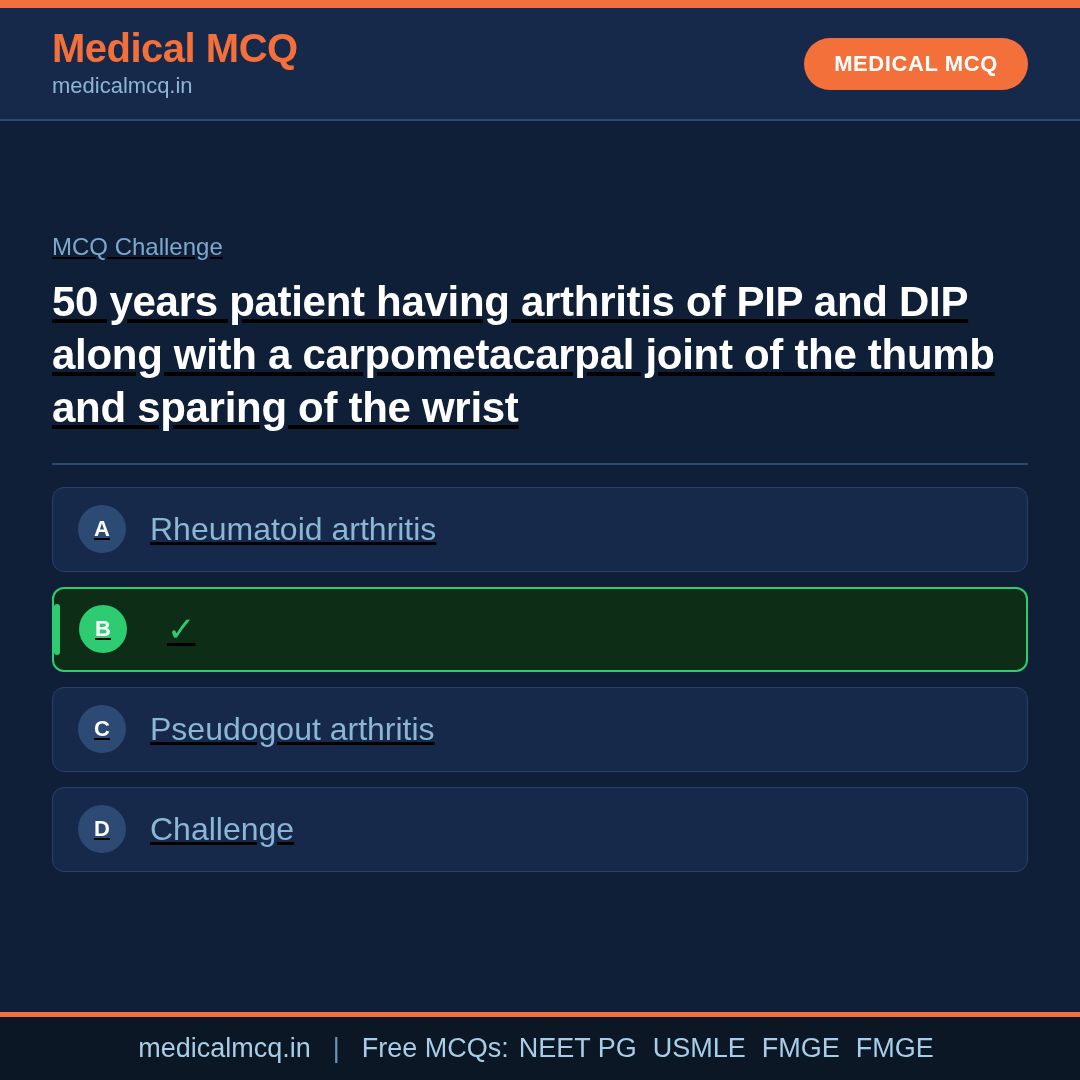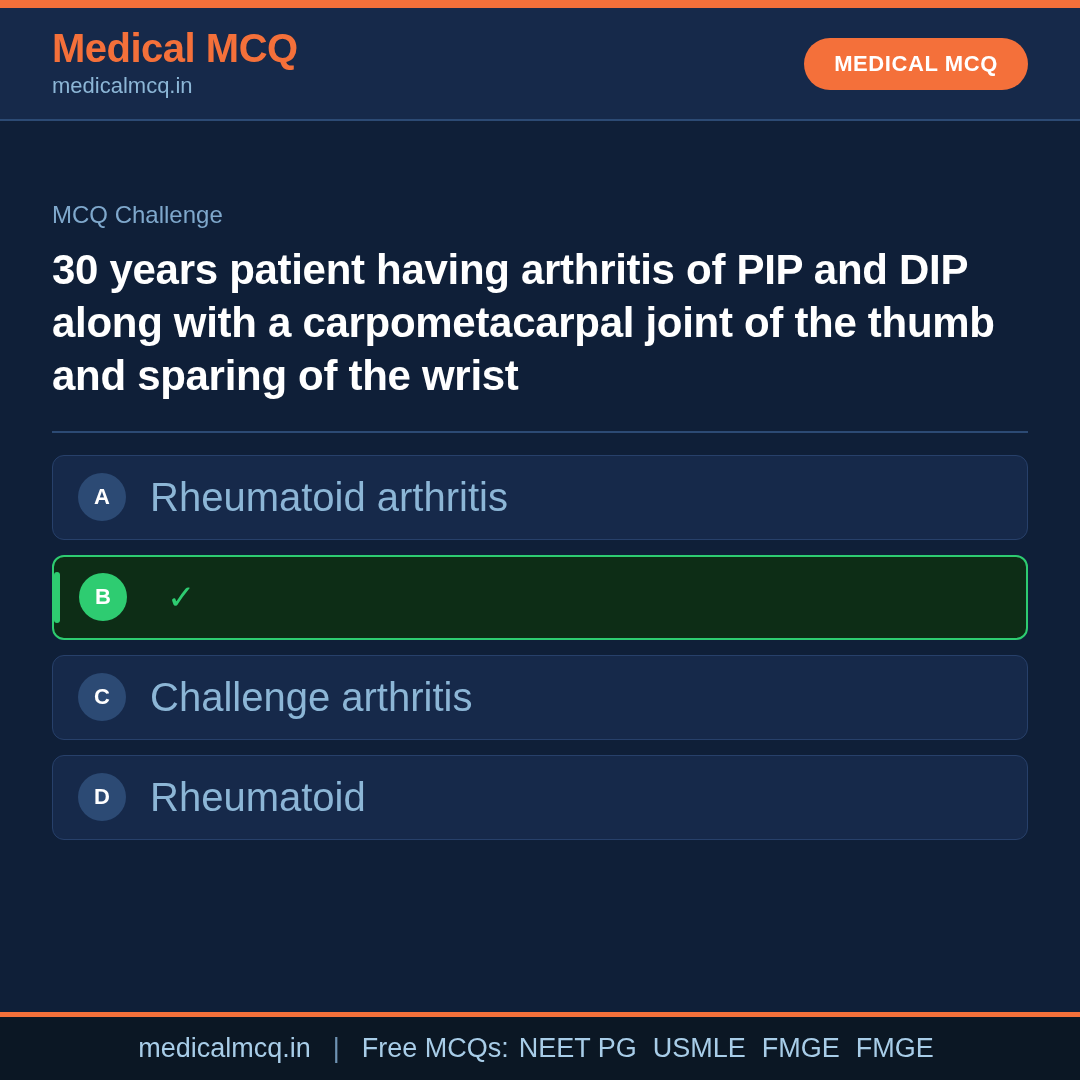--- a/index.html
+++ b/index.html
@@ -73,24 +73,25 @@
     font-weight: bold;
     letter-spacing: 0.6px;
     padding: 13px 30px;
     border-radius: 30px;
     white-space: nowrap;
   }
 
   
   .main {
     flex: 1 1 auto;
-    padding: 80px 52px 0 52px;
+    padding: 112px 52px 0 52px;
     display: flex;
     flex-direction: column;
     background: #0f1f38;
+    text-decoration: underline;
   }
 
   .eyebrow {
     font-size: 24px;
     color: #7fa8cc;
     line-height: 1.2;
     margin-bottom: 14px;
   }
 
   .question {
@@ -156,21 +157,21 @@
     align-items: center;
     justify-content: center;
     margin-right: 24px;
   }
 
   .option.correct .opt-badge {
     background: #2ecc71;
   }
 
   .opt-text {
-    font-size: 40px;
+    font-size: 32px;
     color: #8cb6d6;
     line-height: 1.2;
     flex: 1 1 auto;
   }
 
   .option.correct .opt-text {
     color: #ffffff;
   }
 
   .check-icon {
@@ -223,44 +224,44 @@
   <div class="header">
     <div class="brand">
       <div class="brand-title">Medical MCQ</div>
       <div class="brand-sub">medicalmcq.in</div>
     </div>
     <div class="header-badge">MEDICAL MCQ</div>
   </div>
 
   <div class="main">
     <div class="eyebrow">MCQ Challenge</div>
-    <div class="question">30 years patient having arthritis of PIP and DIP along with a carpometacarpal joint of the thumb and sparing of the wrist</div>
+    <div class="question">50 years patient having arthritis of PIP and DIP along with a carpometacarpal joint of the thumb and sparing of the wrist</div>
     <div class="divider"></div>
 
     <div class="options">
 
       <div class="option">
         <div class="opt-badge">A</div>
         <div class="opt-text">Rheumatoid arthritis</div>
       </div>
 
       <div class="option correct">
         <div class="accent-bar"></div>
         <div class="opt-badge">B</div>
         <div class="check-icon">✓</div>
       </div>
 
       <div class="option">
         <div class="opt-badge">C</div>
-        <div class="opt-text">Challenge arthritis</div>
+        <div class="opt-text">Pseudogout arthritis</div>
       </div>
 
       <div class="option">
         <div class="opt-badge">D</div>
-        <div class="opt-text">Rheumatoid</div>
+        <div class="opt-text">Challenge</div>
       </div>
 
     </div>
   </div>
 
   <div class="footer-accent"></div>
 
   <div class="footer">
     <div class="footer-inner">
       <span class="footer-site">medicalmcq.in</span>

